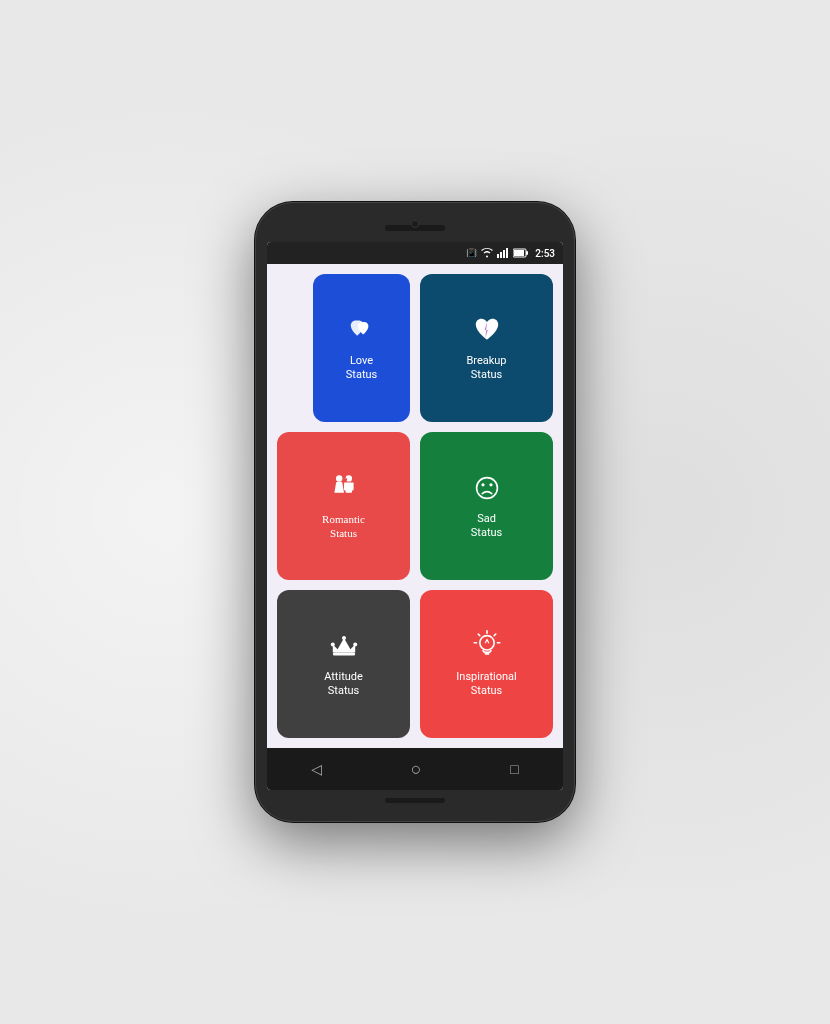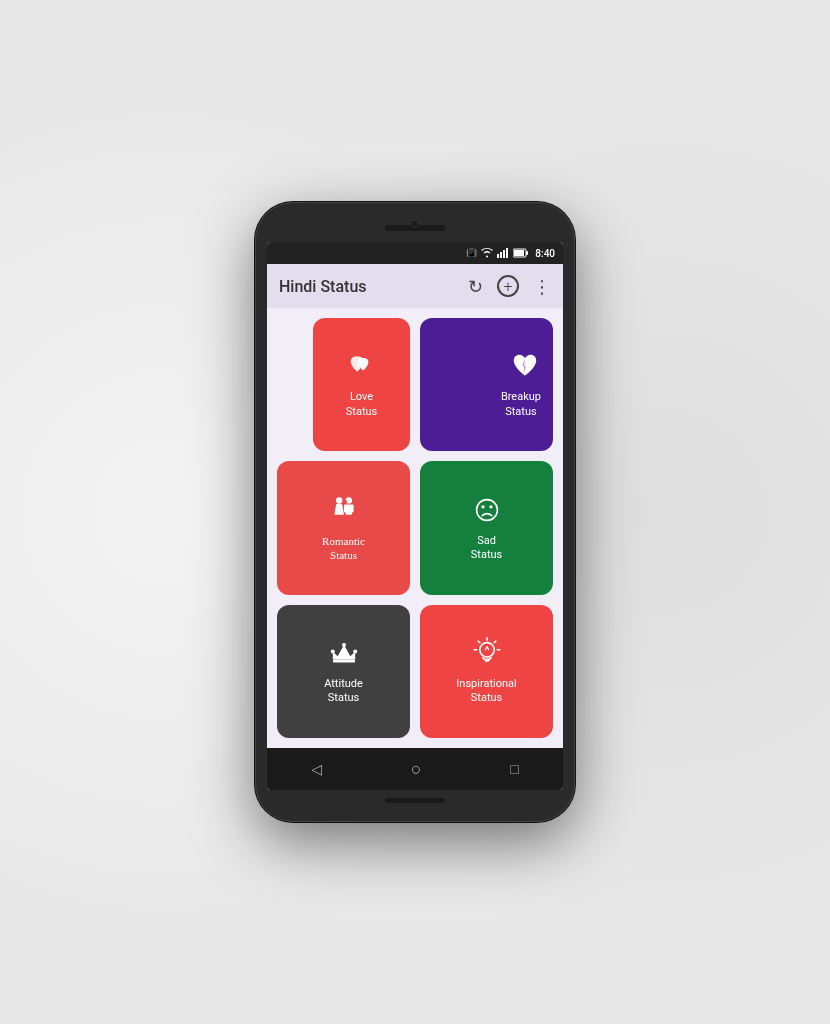--- a/index.html
+++ b/index.html
@@ -140,22 +140,22 @@
 
     .grid-item-label {
       color: white;
       font-size: 11px;
       text-align: center;
       font-weight: 400;
       line-height: 1.3;
     }
 
     
-    .love { background: #ef4444; margin-left: 36px; }
-    .breakup { background: #4c1d95; align-items: flex-end; }
+    .love { background: #1d4ed8; margin-left: 36px; }
+    .breakup { background: #0c4a6e; }
     .romantic { background: #e84a4a; font-family: Liberation Serif, serif; }
     .sad { background: #15803d; }
     .attitude { background: #404040; }
     .inspirational { background: #ef4444; justify-content: center; }
 
     
     .bottom-nav {
       background: #1a1a1a;
       height: 42px;
       display: flex;
@@ -221,32 +221,24 @@
           <rect x="3" y="4" width="2" height="6"></rect>
           <rect x="6" y="2" width="2" height="8"></rect>
           <rect x="9" y="0" width="2" height="10"></rect>
         </svg>
 
         <svg width="16" height="10" viewBox="0 0 16 10" fill="white">
           <rect x="0" y="1" width="13" height="8" rx="1" ry="1" stroke="white" stroke-width="1" fill="none"></rect>
           <rect x="1" y="2" width="10" height="6" fill="white"></rect>
           <rect x="13" y="3" width="2" height="4" fill="white" rx="1"></rect>
         </svg>
-        <span style="font-size:10px; font-weight:500; margin-left:2px;">8:40</span>
+        <span style="font-size:10px; font-weight:500; margin-left:2px;">2:53</span>
       </div>
     </div>
 
-    <div class="app-bar">
-      <span class="app-title">Hindi Status</span>
-      <div class="app-bar-icons">
-        <span class="icon-btn" style="font-size:18px;">↻</span>
-        <span class="icon-btn" style="font-size:20px; border:2px solid #444; border-radius:50%; width:22px; height:22px; display:flex; align-items:center; justify-content:center; font-size:16px; font-weight:300;">+</span>
-        <span class="icon-btn" style="font-size:18px;">⋮</span>
-      </div>
-    </div>
 
     <div class="grid-content">
 
       <div class="grid-item love">
         <svg class="grid-svg" viewBox="0 0 40 40">
 
           <path d="M12 8c-3.3 0-6 2.7-6 6 0 7 8 13 8 13s8-6 8-13c0-3.3-2.7-6-6-6z" fill="white" opacity="0.9"></path>
           <path d="M20 10c-2.8 0-5 2.2-5 5 0 5.5 6.5 10.5 6.5 10.5S28 20.5 28 15c0-2.8-2.2-5-5-5z" fill="white"></path>
         </svg>
         <span class="grid-item-label">Love<br>Status</span>

